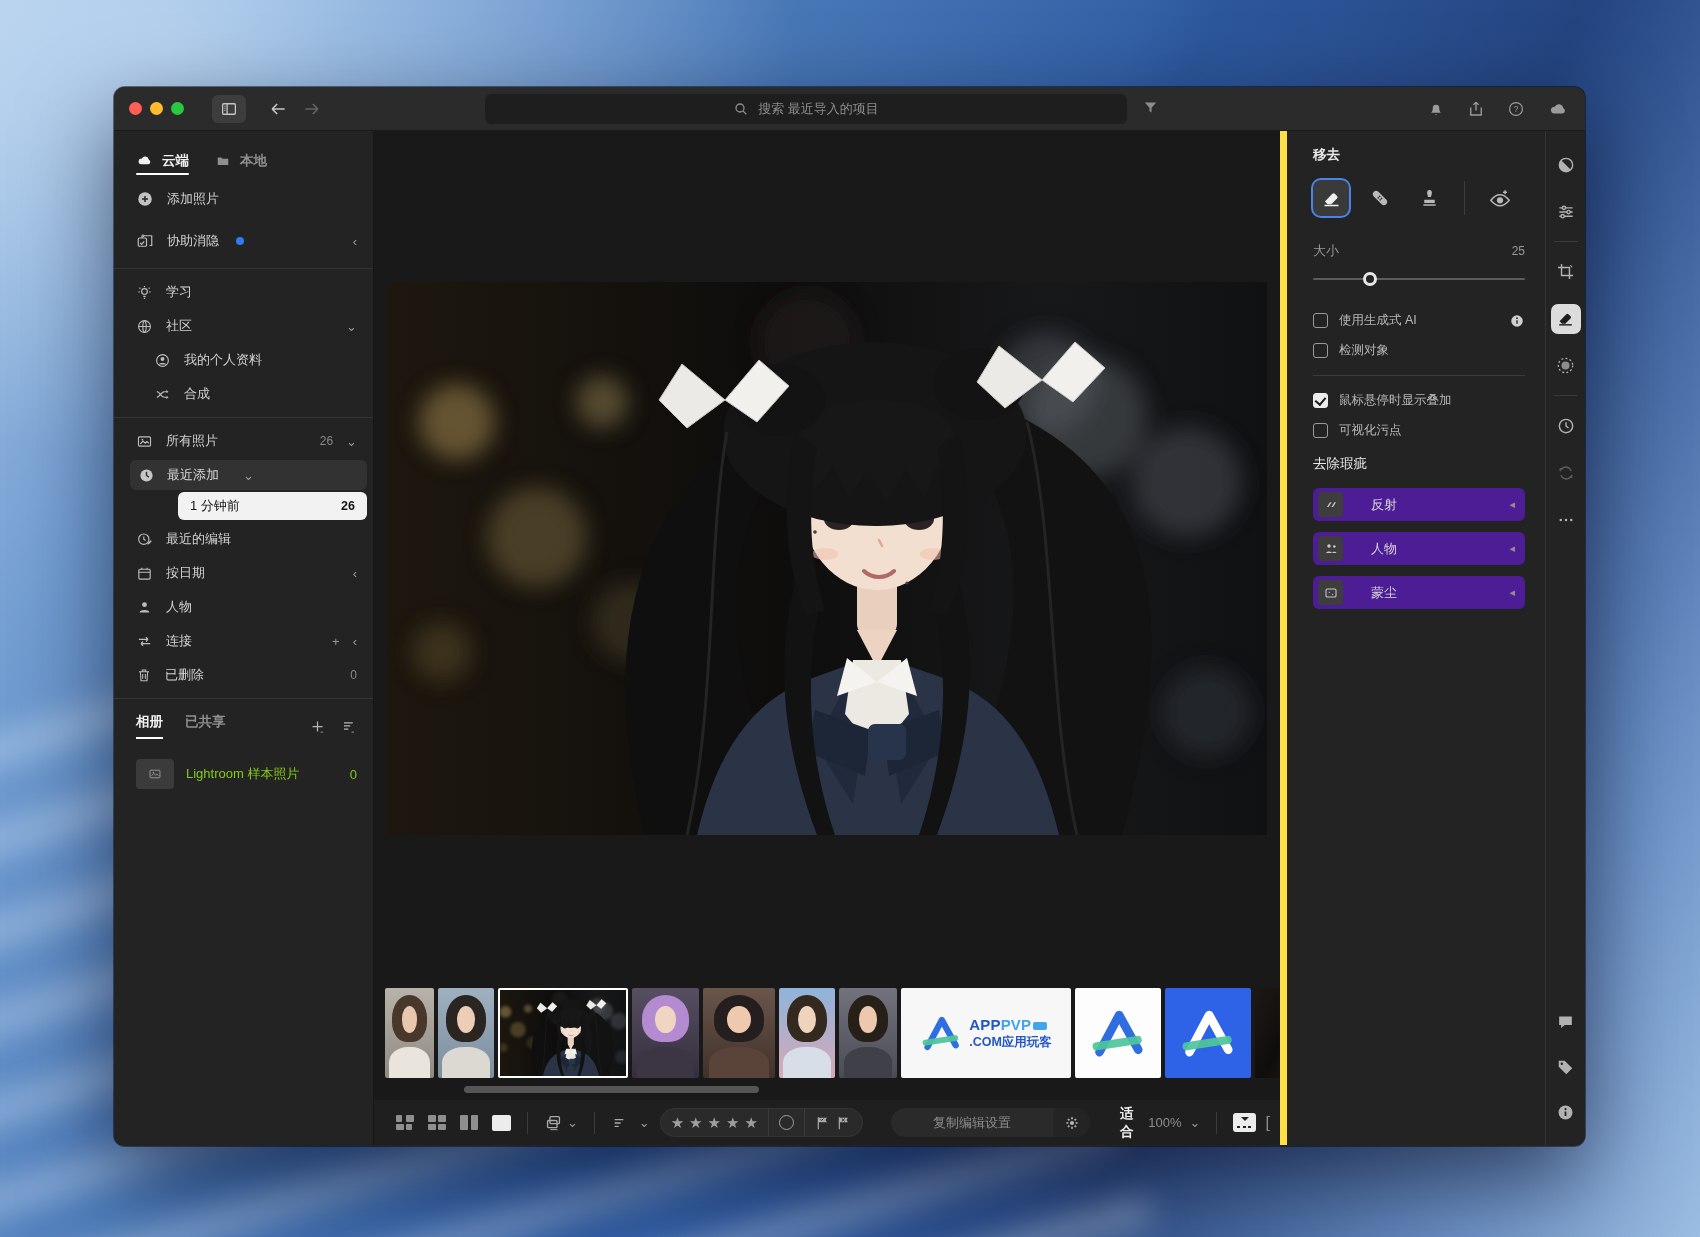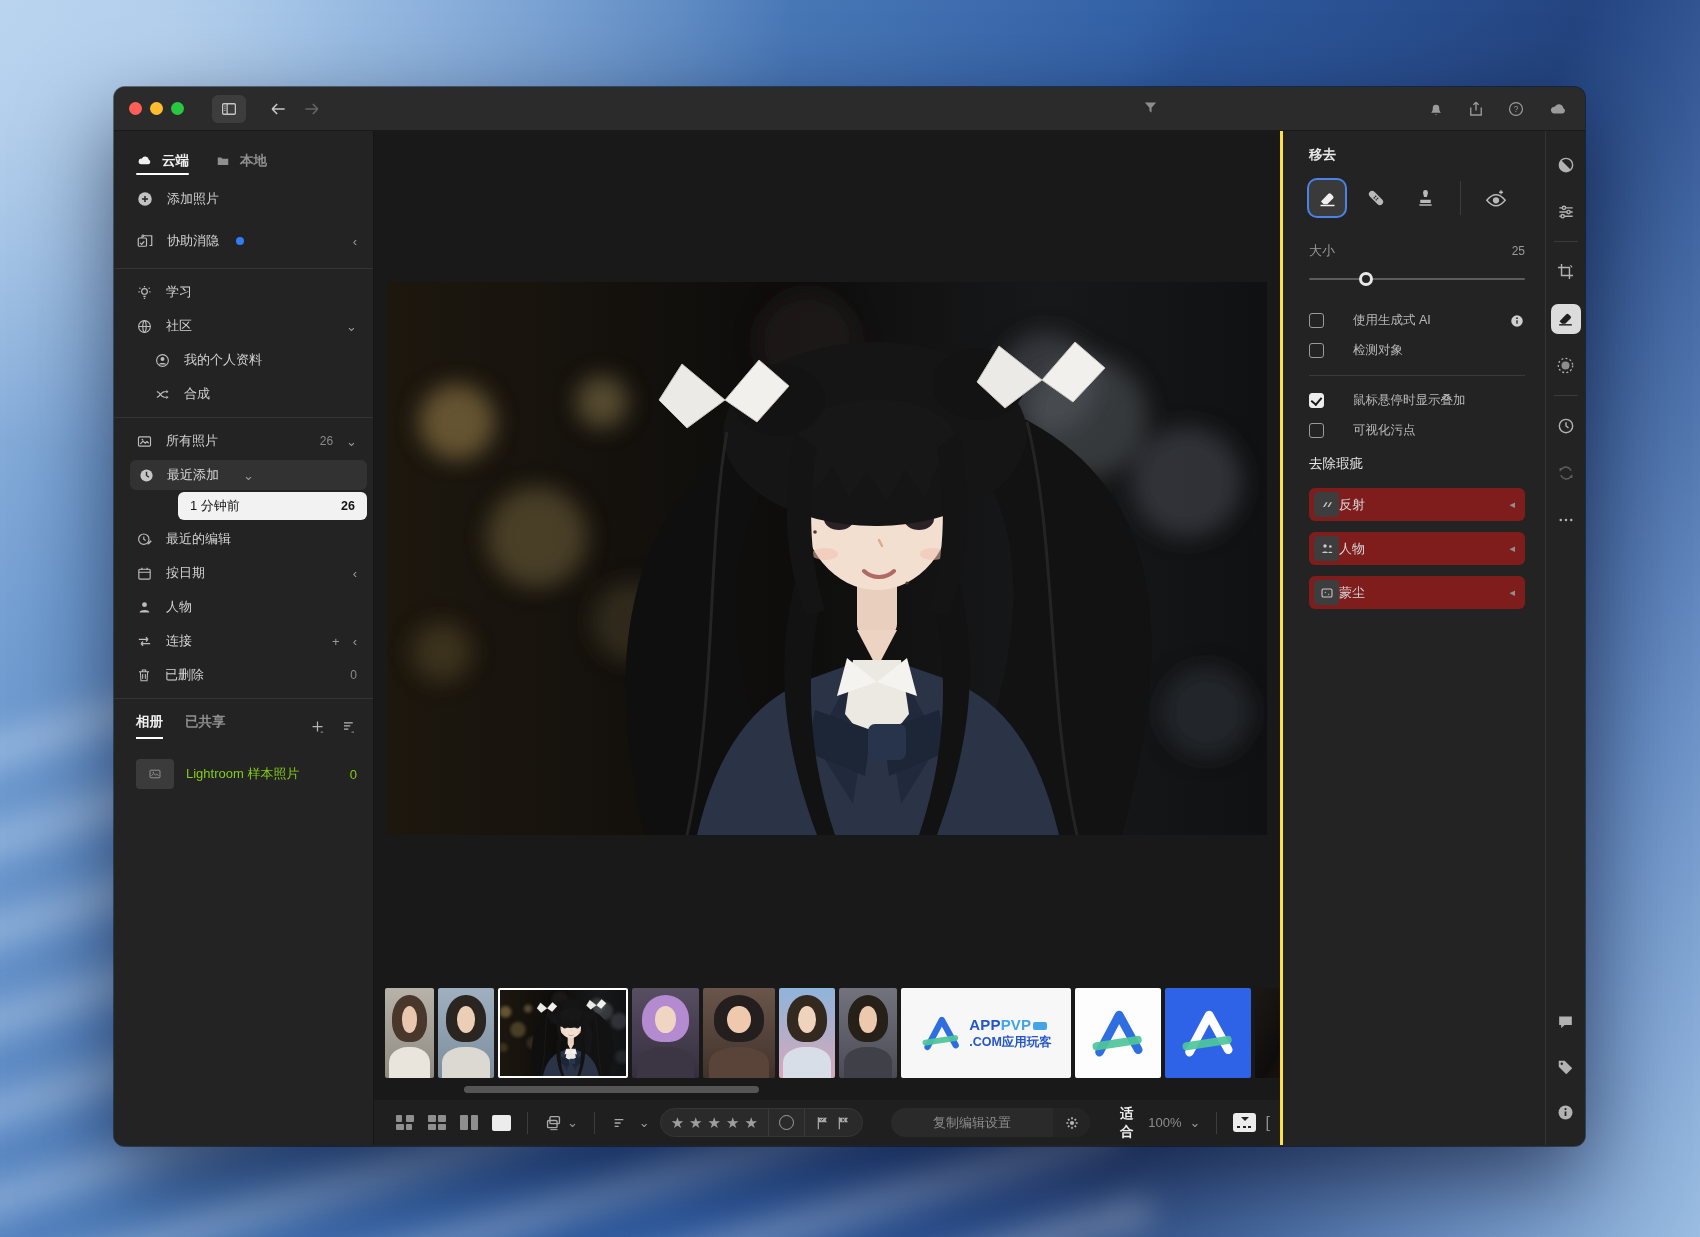--- a/index.html
+++ b/index.html
@@ -107,41 +107,41 @@
   .fitgrp { display:flex; align-items:center; gap:8px; margin-left:20px; }
   .fit { color:#efefef; font-weight:700; font-size:13.5px; }
   .zoomv { color:#8d8d8d; font-size:13px; }
   .fstoggle { width:24px; height:19px; background:#ececec; border-radius:3px; position:relative; }
   .fstoggle::before { content:""; position:absolute; left:4px; right:4px; bottom:4px; height:2.5px;
     background:repeating-linear-gradient(90deg,#222 0 3px,transparent 3px 5.5px); }
   .fstoggle::after { content:""; position:absolute; left:8px; top:4px; border:4px solid transparent; border-top-color:#222; }
   .bracket { color:#8d8d8d; font-size:16px; }
 
   
-  .panel { width:265px; flex:none; background:#232323; border-left:3px solid #fde047; padding:15px 20px 0 26px; color:#d2d2d2; }
+  .panel { width:265px; flex:none; background:#232323; border-left:7px solid #fde047; padding:15px 20px 0 26px; color:#d2d2d2; }
   .p-title { font-size:13.5px; font-weight:700; color:#e8e8e8; margin-bottom:16px; }
   .tools-row { display:flex; align-items:center; gap:13px; margin-bottom:26px; }
   .tool { width:36px; height:36px; border-radius:8px; display:flex; align-items:center; justify-content:center; color:#b9b9b9; }
   .tool.sel { background:#3a3a3a; box-shadow:0 0 0 2px #4a84e8; color:#ececec; }
   .tool-div { width:1px; height:34px; background:#3c3c3c; margin:0 4px; }
   .size-row { display:flex; align-items:center; font-size:13px; color:#9a9a9a; margin-bottom:12px; }
   .size-row .val { margin-left:auto; font-size:12px; }
   .slider { position:relative; height:14px; margin-bottom:26px; }
   .slider .track { position:absolute; left:0; right:0; top:6px; height:2px; background:#5c5c5c; border-radius:1px; }
   .slider .knob { position:absolute; left:50px; top:0; width:14px; height:14px; border-radius:50%;
     background:#242424; border:3px solid #e8e8e8; }
-  .cb-row { display:flex; align-items:center; gap:29px; font-size:12.5px; color:#b9b9b9; margin-bottom:13px; }
+  .cb-row { display:flex; align-items:center; gap:11px; font-size:12.5px; color:#b9b9b9; margin-bottom:13px; }
   .cb { width:15px; height:15px; border:1.6px solid #9a9a9a; border-radius:3px; flex:none; }
   .cb.on { background:#ececec; border-color:#ececec; position:relative; }
   .cb.on::after { content:""; position:absolute; left:3px; top:1px; width:5px; height:8px;
     border:solid #1a1a1a; border-width:0 2px 2px 0; transform:rotate(40deg); }
   .cb-row .info { margin-left:auto; color:#cfcfcf; }
   .p-div { height:1px; background:#3a3a3a; margin:4px 0 16px; }
   .p-h2 { font-size:13.5px; font-weight:400; color:#e8e8e8; margin:16px 0 15px; }
-  .heal-btn { display:flex; align-items:center; gap:0; height:33px; background:#7f1d1d; border-radius:6px;
+  .heal-btn { display:flex; align-items:center; gap:28px; height:33px; background:#4c1d95; border-radius:6px;
     padding:0 10px 0 5px; margin-bottom:11px; font-size:13px; color:#d8d8d8;justify-content:flex-end; }
   .heal-ic { width:25px; height:25px; background:#3d3d3d; border-radius:4px; display:flex; align-items:center; justify-content:center; color:#c9c9c9; }
   .heal-btn .tri { margin-left:auto; color:#8f8f8f; font-size:11px; }
 
   
   .rail { width:40px; flex:none; background:#232323; border-left:1px solid #343434; display:flex; flex-direction:column; align-items:center; padding-top:10px; }
   .rail-ic { height:47px; display:flex; align-items:center; justify-content:center; color:#b2b2b2; }
   .rail-ic.dim { color:#5c5c5c; }
   .rail-ic.sel-ic { color:#1e1e1e; }
   .rail-ic.sel-ic .wrap { width:30px; height:30px; background:#dcdcdc; border-radius:7px; display:flex; align-items:center; justify-content:center; }
@@ -255,20 +255,27 @@
     <div class="tb-btn nav-arrow">
       <svg class="ic" width="20" height="20" viewBox="0 0 24 24" fill="none" stroke="currentColor" stroke-width="2">
         <path d="M20 12H5m0 0 6-6M5 12l6 6"></path>
         </svg>
     </div>
     <div class="tb-btn nav-arrow fwd">
       <svg class="ic" width="20" height="20" viewBox="0 0 24 24" fill="none" stroke="currentColor" stroke-width="2">
         <path d="M4 12h15m0 0-6-6m6 6-6 6"></path>
         </svg>
     </div>
+    <div class="searchbar">
+      <svg class="ic" width="16" height="16" viewBox="0 0 24 24" fill="none" stroke="currentColor" stroke-width="2">
+        <circle cx="10.5" cy="10.5" r="6"></circle>
+          <path d="M15.2 15.2 20 20"></path>
+        </svg>
+      <span>搜索 最近导入的项目</span>
+    </div>
     <div class="filter-ic">
       <svg class="ic" width="17" height="17" viewBox="0 0 24 24">
         <path d="M4 5h16l-6.5 7.5V19l-3-2.2V12.5z" fill="currentColor"></path>
         </svg>
     </div>
     <div class="tb-right">
       <span>
         <svg class="ic" width="18" height="18" viewBox="0 0 24 24">
           <path d="M5.5 17c1.6-1.2 2.2-3.2 2.2-6.2a4.3 4.3 0 1 1 8.6 0c0 3 .6 5 2.2 6.2z" fill="currentColor"></path>
           <path d="M10.4 19.3a1.8 1.8 0 0 0 3.2 0z" fill="currentColor"></path>

